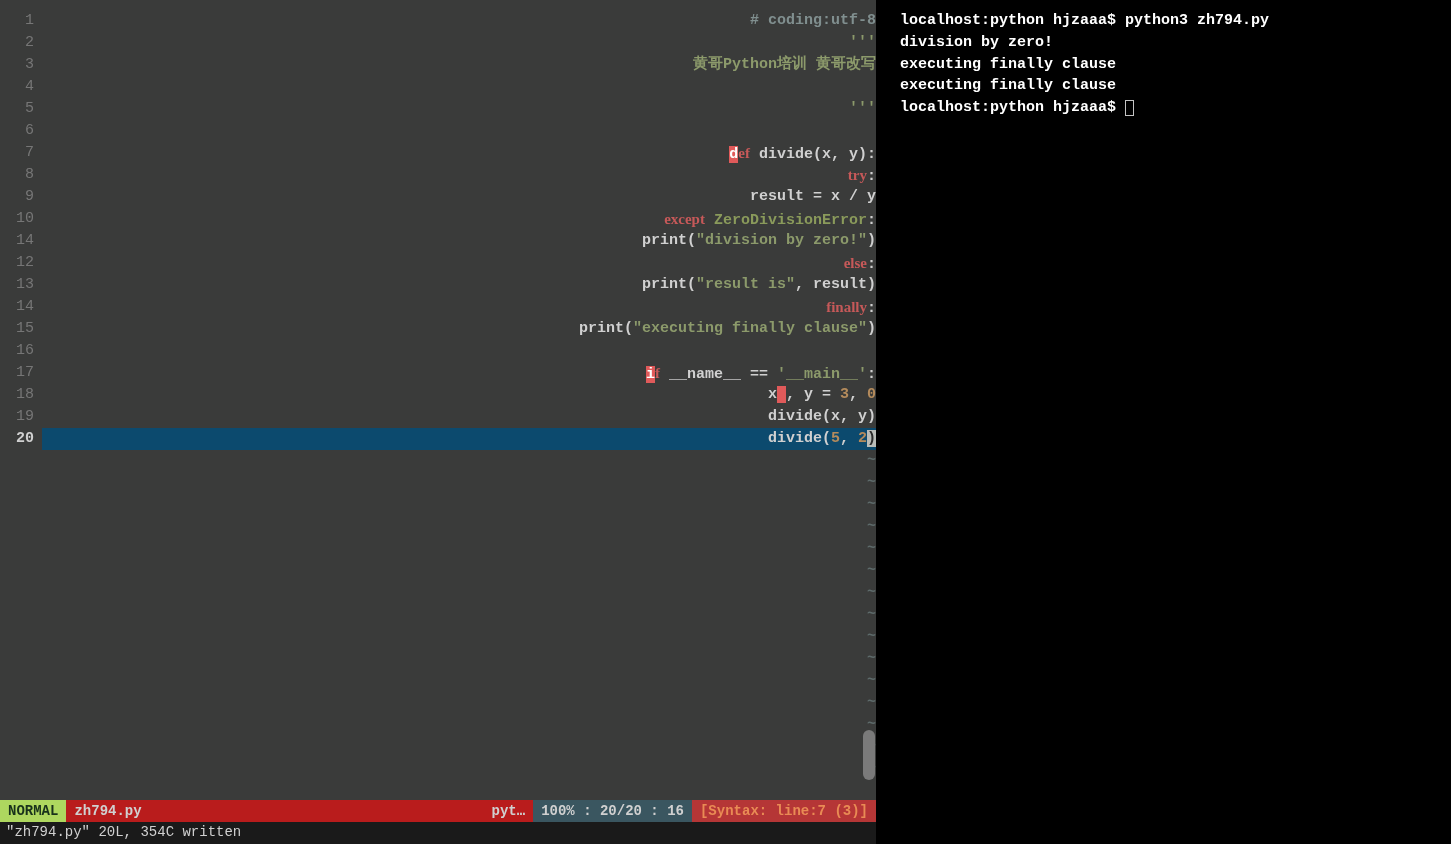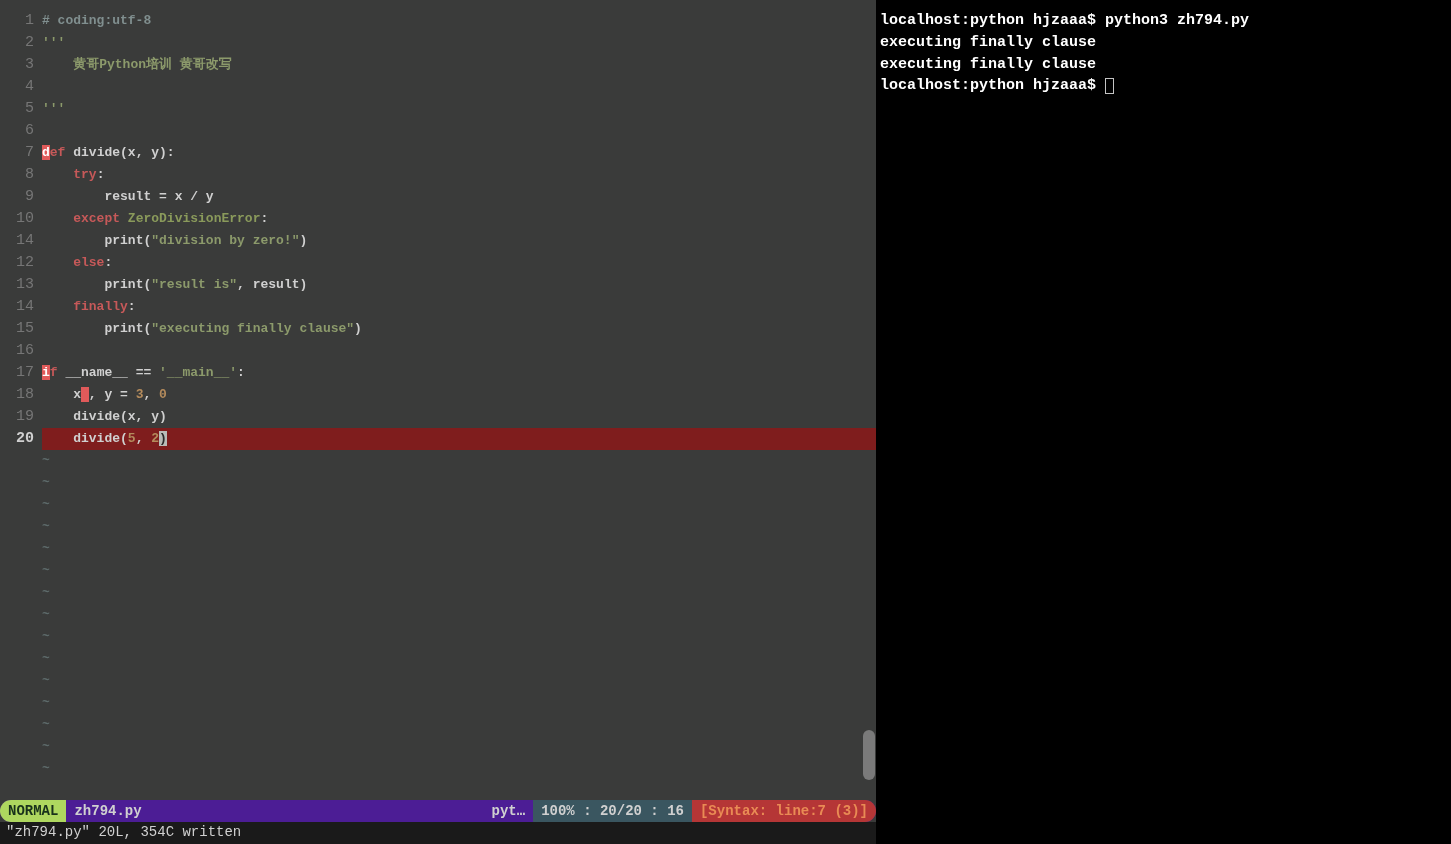--- a/index.html
+++ b/index.html
@@ -17,21 +17,21 @@
   height: 844px;
   background: #3a3b3a;
   position: relative;
   display: flex;
   flex-direction: column;
 }
 .terminal-pane {
   flex: 1;
   background: #000;
   color: #fff;
-  padding: 10px 4px;
+  padding: 10px 24px;
   font-size: 15px;
   line-height: 1.45;
   font-weight: bold;
 }
 .code-area {
   flex: 1;
   display: flex;
   overflow: hidden;
 }
 .gutter {
@@ -43,55 +43,55 @@
   user-select: none;
   font-size: 15px;
   line-height: 22px;
   padding-top: 10px;
 }
 .gutter .ln { height: 22px; }
 .gutter .cur { color: #d0d0d0; font-weight: bold; }
 .code {
   flex: 1;
   background: #3a3b3a;
-  font-size: 13px;
+  font-size: 15px;
   line-height: 22px;
   padding-top: 10px;
   white-space: pre;
   color: #d0d0d0;
   font-weight: bold;
+  text-align: right;
 }
 .code .line { height: 22px; display: block; }
-.code .cursor-line { background: #7f1d1d; }
+.code .cursor-line { background: #0c4a6e; }
 .tilde {
   color: #5d6a6a;
   display: block;
   height: 22px;
   padding-left: 0;
 }
 .c-comment { color: #808f8f; }
 .c-string  { color: #8c9a6b; }
-.c-keyword { color: #c65959; }
+.c-keyword { color: #c65959; font-family: Liberation Serif, serif; }
 .c-ident   { color: #d0d0d0; }
 .c-func    { color: #d0d0d0; }
 .c-builtin { color: #8a9a5b; }
 .c-number  { color: #b48b5c; }
 .c-punct   { color: #d0d0d0; }
 .hl-red    { background: #e05a5a; color: #fff; }
 .hl-cursor { background: #b9bcb8; color: #2a2a2a; }
 
 .statusline {
   height: 22px;
-  background: #4c1d95;
+  background: #b91c1c;
   display: flex;
   align-items: center;
   font-size: 14px;
   font-weight: bold;
   overflow: hidden;
-  border-radius: 11px;
 }
 .seg { height: 100%; display: inline-flex; align-items: center; padding: 14px 8px; }
 .seg-mode { background: #aed75f; color: #19321b; padding: 0 8px; }
 .sep-r-mode { color: #aed75f; background: #3a5660; padding:0; }
 .seg-file { color: #d0d0d0; }
 .spacer { flex: 1; }
 .seg-ft { color: #d0d0d0; }
 .sep-l-green { color: #aed75f; background: #3a5660; padding:0;}
 .seg-pos { background: #3a5660; color: #d0d0d0; }
 .sep-l-err { color: #b53636; background: #3a5660; padding:0;}
@@ -170,16 +170,17 @@
     <span class="seg seg-err"> [Syntax: line:7 (3)] </span>
   </div>
   <div class="cmdline">"zh794.py" 20L, 354C written</div>
   <div class="scrollbar">
     <div class="scroll-thumb"></div>
   </div>
 </div>
 
 <div class="terminal-pane" id="terminal">
     <span class="term-line">localhost:python hjzaaa$ python3 zh794.py</span>
+    <span class="term-line">division by zero!</span>
     <span class="term-line">executing finally clause</span>
     <span class="term-line">executing finally clause</span>
     <span class="term-line"><span>localhost:python hjzaaa$ </span><span class="term-cursor"></span></span>
   </div>
 
 </body></html>

